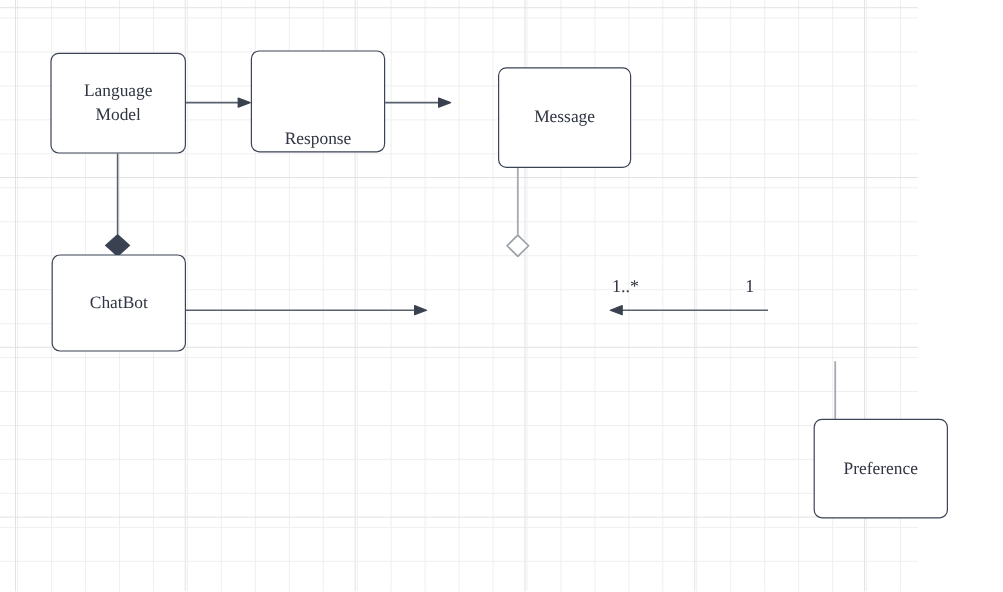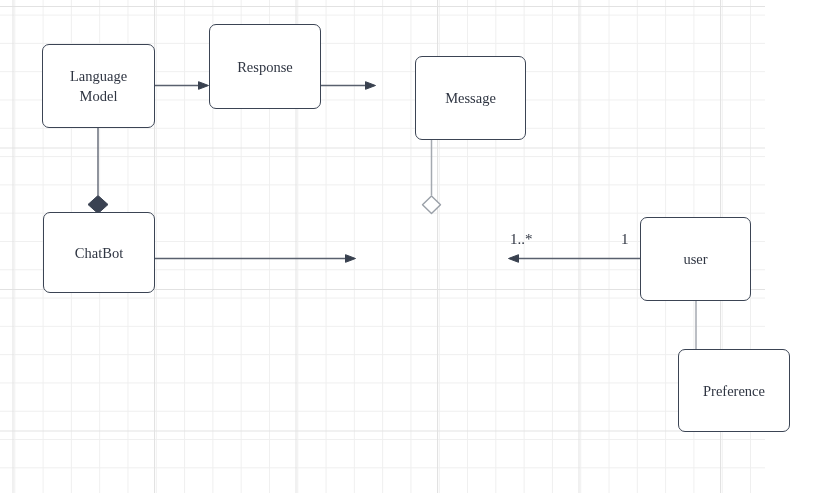--- a/index.html
+++ b/index.html
@@ -118,36 +118,33 @@
     <g>
       <line class="edge-line-light" x1="696" y1="301" x2="696" y2="349"></line>
     </g>
 
   </svg>
 
   <div class="node" style="left:42px; top:44px; width:113px; height:84px;">
     <span class="node-label">Language Model</span>
   </div>
 
-  <div class="node" style="left:209px; top:24px; width:112px; height:85px;">
+  <div class="node" style="left:209px; top:42px; width:112px; height:85px;align-items:flex-end;">
     <span class="node-label">Response</span>
   </div>
 
   <div class="node" style="left:376px; top:56px; width:111px; height:84px;margin-left:39px;">
     <span class="node-label">Message</span>
   </div>
 
   <div class="node" style="left:43px; top:212px; width:112px; height:81px;">
     <span class="node-label">ChatBot</span>
   </div>
 
 
-  <div class="node" style="left:640px; top:217px; width:111px; height:84px;">
-    <span class="node-label">user</span>
-  </div>
 
   <div class="node" style="left:647px; top:349px; width:112px; height:83px;margin-left:31px;">
     <span class="node-label">Preference</span>
   </div>
 
   <span class="mult" style="left:510px; top:231px;">1..*</span>
 
   <span class="mult" style="left:621px; top:231px;">1</span>
 
 </div>

